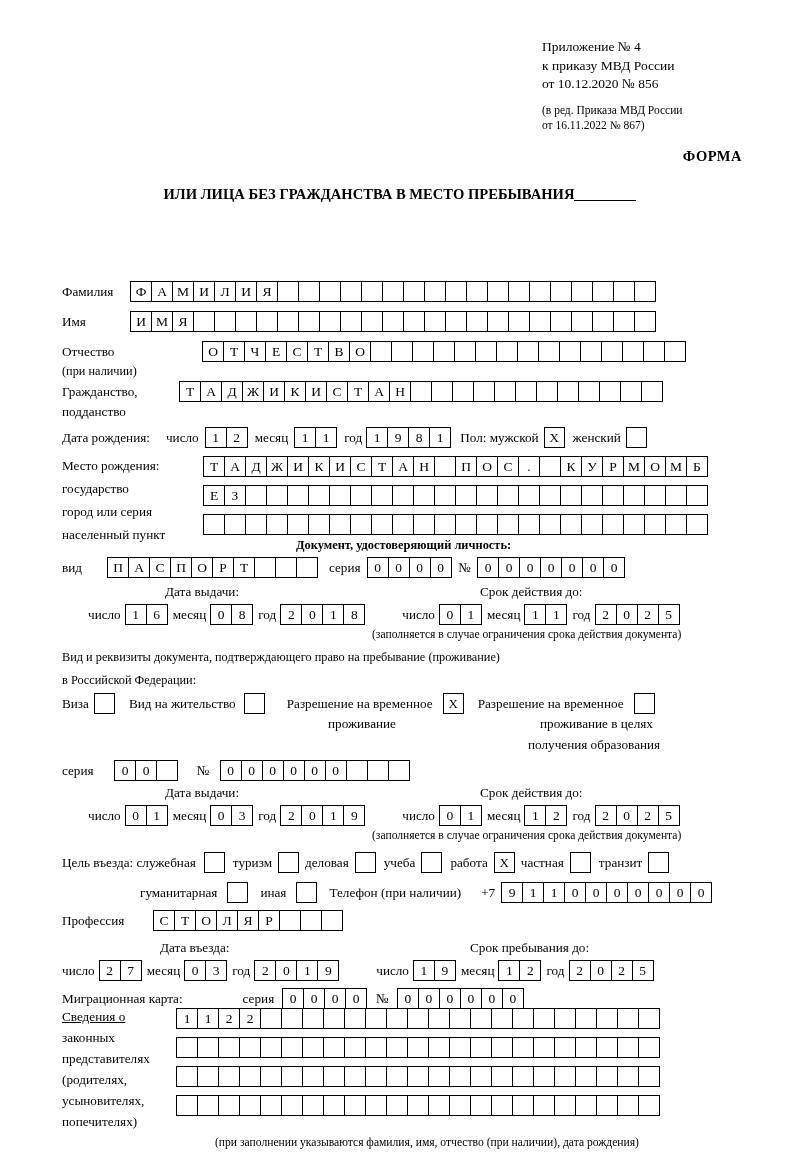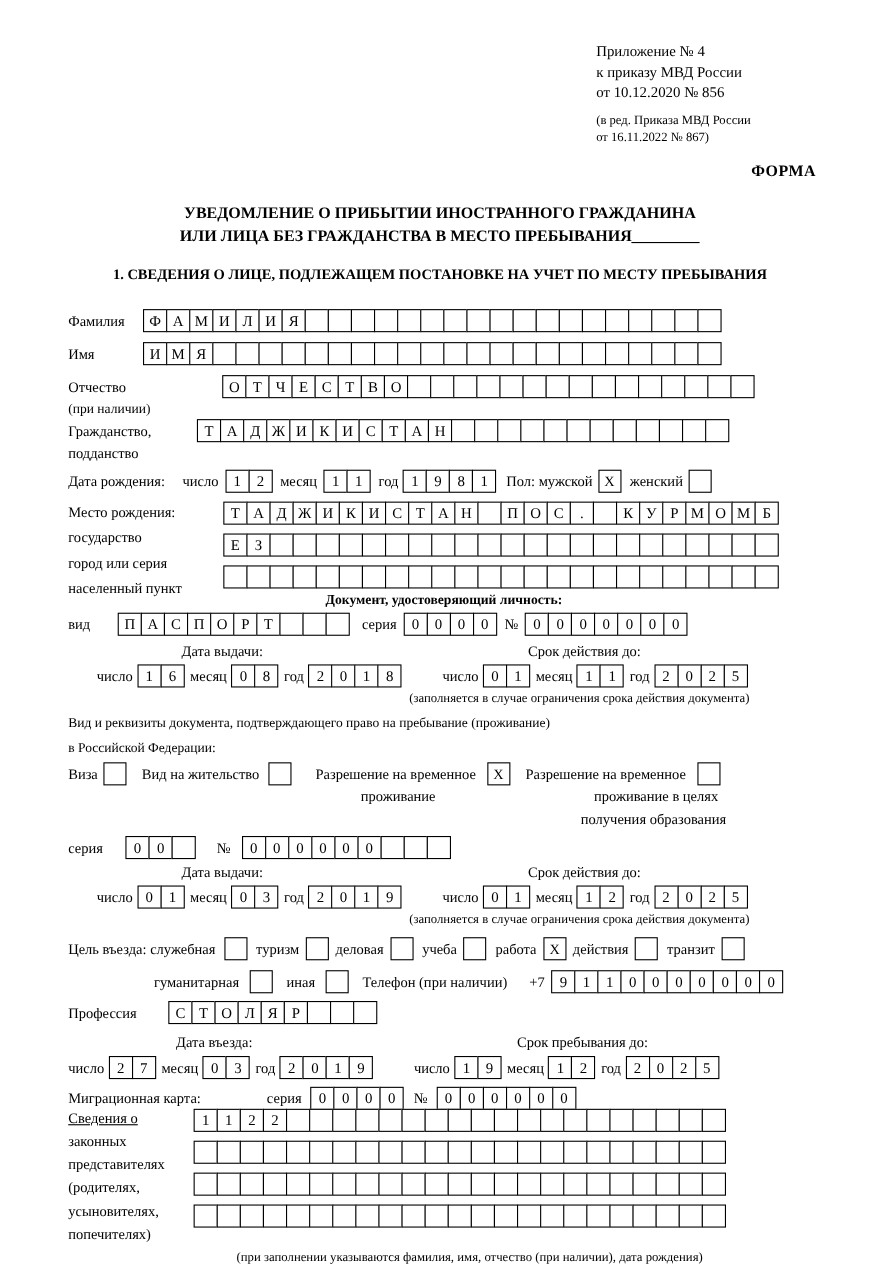--- a/index.html
+++ b/index.html
@@ -69,25 +69,23 @@
     <div>Приложение № 4</div>
     <div>к приказу МВД России</div>
     <div>от 10.12.2020 № 856</div>
     <div class="small">(в ред. Приказа МВД России</div>
     <div class="small" style="margin-top:0">от 16.11.2022 № 867)</div>
   </div>
 
   <div class="forma">ФОРМА</div>
 
   <div class="title">
-    <div>УВЕДОМЛЕНИЕ О ПРИБЫТИИ ИНОСТРАННОГО ГРАЖДАНИНА</div>
     <div><span>ИЛИ ЛИЦА БЕЗ ГРАЖДАНСТВА В МЕСТО ПРЕБЫВАНИЯ</span><span class="ul"></span></div>
   </div>
 
-  <div class="section1">1. СВЕДЕНИЯ О ЛИЦЕ, ПОДЛЕЖАЩЕМ ПОСТАНОВКЕ НА УЧЕТ ПО МЕСТУ ПРЕБЫВАНИЯ</div>
 
   <div class="row" style="top:281px; left:62px;">
     <div class="lbl" style="width:68px">Фамилия</div>
     <div class="boxes">
         <div class="bx">Ф</div>
         <div class="bx">А</div>
         <div class="bx">М</div>
         <div class="bx">И</div>
         <div class="bx">Л</div>
         <div class="bx">И</div>
@@ -474,21 +472,21 @@
     <div class="lbl">Цель въезда: служебная</div>
     <div class="single" style="margin-left:8px"></div>
     <div class="lbl" style="margin-left:8px">туризм</div>
     <div class="single" style="margin-left:6px"></div>
     <div class="lbl" style="margin-left:6px">деловая</div>
     <div class="single" style="margin-left:6px"></div>
     <div class="lbl" style="margin-left:8px">учеба</div>
     <div class="single" style="margin-left:6px"></div>
     <div class="lbl" style="margin-left:8px">работа</div>
     <div class="single" style="margin-left:6px">X</div>
-    <div class="lbl" style="margin-left:6px">действия</div>
+    <div class="lbl" style="margin-left:6px">частная</div>
     <div class="single" style="margin-left:6px"></div>
     <div class="lbl" style="margin-left:8px">транзит</div>
     <div class="single" style="margin-left:6px"></div>
   </div>
 
   <div class="row" style="top:882px; left:140px;">
     <div class="lbl">гуманитарная</div>
     <div class="single" style="margin-left:10px"></div>
     <div class="lbl" style="margin-left:12px">иная</div>
     <div class="single" style="margin-left:10px"></div>

